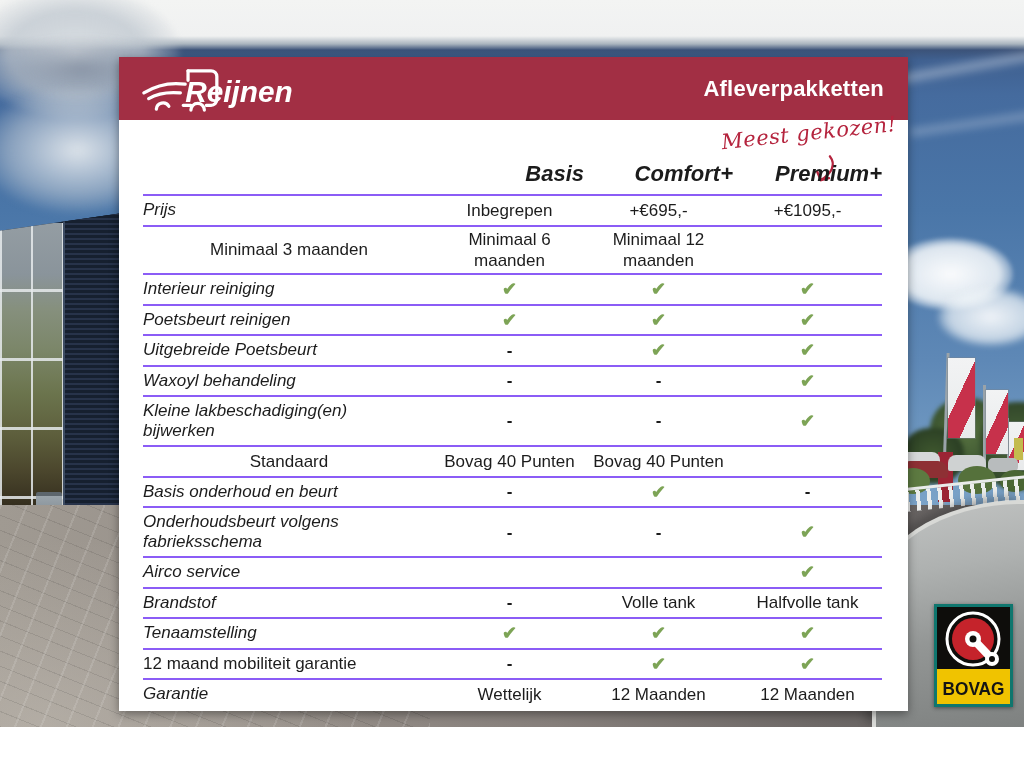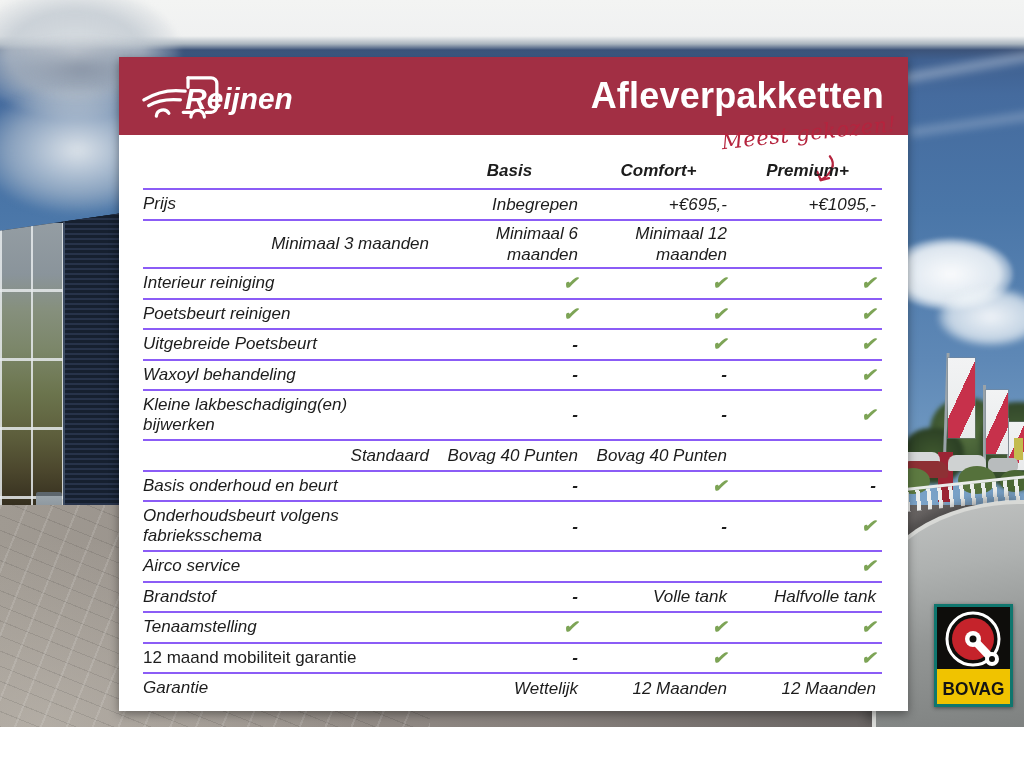--- a/index.html
+++ b/index.html
@@ -84,38 +84,38 @@
       background:linear-gradient(170deg,#c2c4c3 0%,#aeb1b0 30%,#939695 60%,#7e8180 100%);
       box-shadow:-6px -4px 8px rgba(40,40,40,.35);}
 
   
   .bovag{position:absolute;left:934px;top:604px;width:79px;height:103px;background:#0f766e;padding:3px;
       box-shadow:0 1px 4px rgba(0,0,0,.45);}
 
   
   .card{position:absolute;left:119px;top:57px;width:789px;height:654px;background:#fff;
       box-shadow:0 3px 9px rgba(0,0,0,.40);}
-  .card-header{position:absolute;left:0;top:0;width:100%;height:78px;
+  .card-header{position:absolute;left:0;top:0;width:100%;height:63px;
       background:var(--brand-red,#a22f44);display:flex;align-items:center;justify-content:space-between;
       padding:0 24px 0 22px;}
-  .card-title{color:#fff;font-size:36px;font-weight:700;letter-spacing:.2px;}
+  .card-title{color:#fff;font-size:22px;font-weight:700;letter-spacing:.2px;}
   .annotation{position:absolute;left:595px;top:64px;width:190px;text-align:center;
       transform:rotate(-6deg);font-family:"DejaVu Serif",serif;font-style:italic;
       font-size:21px;color:var(--annotation-red,#b5243e);letter-spacing:.5px;}
   .ann-arrow{position:absolute;left:680px;top:96px;}
 
   
   .pkg-table{position:absolute;left:24px;right:26px;top:104px;font-size:17px;}
   .t-head{display:grid;grid-template-columns:292px 1fr 1fr 1fr;align-items:end;padding-bottom:7px;}
-  .t-head .h{ text-align:center;font-weight:700;font-style:italic;font-size:17px;}
+  .t-head .h{ text-align:right;font-weight:700;font-style:italic;font-size:22px;}
   .t-row{display:grid;grid-template-columns:292px 1fr 1fr 1fr;align-items:center;
       min-height:30.5px;border-top:2px solid #8b5cf6;padding:2px 0;}
   .t-label{font-style:italic;max-width:240px;line-height:1.18;padding:2px 0;}
   .t-label.plain{font-style:normal;}
-  .t-val{text-align:right;padding:0 6px;line-height:1.25;font-style:italic;}
+  .t-val{text-align:center;padding:0 6px;line-height:1.25;}
   .t-val.check{color:var(--check-green,#7da456);font-size:18px;font-weight:700;}
   .t-val.dash{font-weight:700;}
 </style>
 </head>
 <body>
 
 <div id="screen">
 
   <div class="photo">
     <div class="sky abs"></div>

